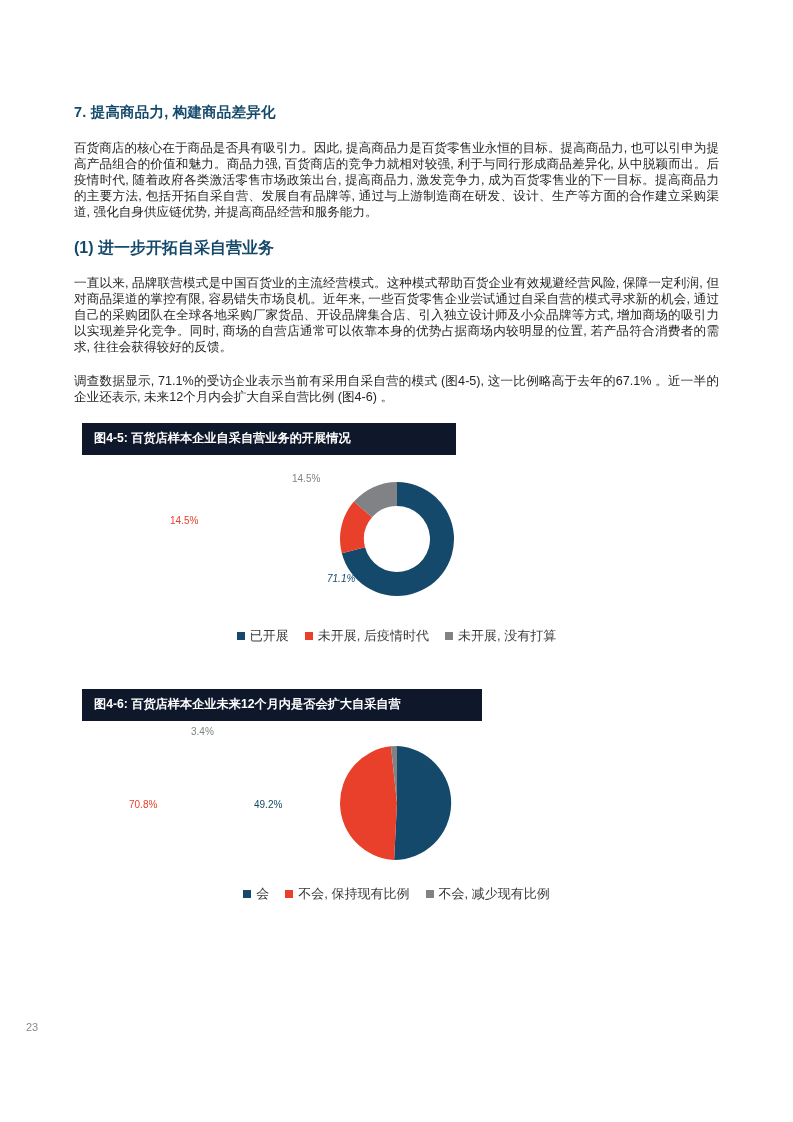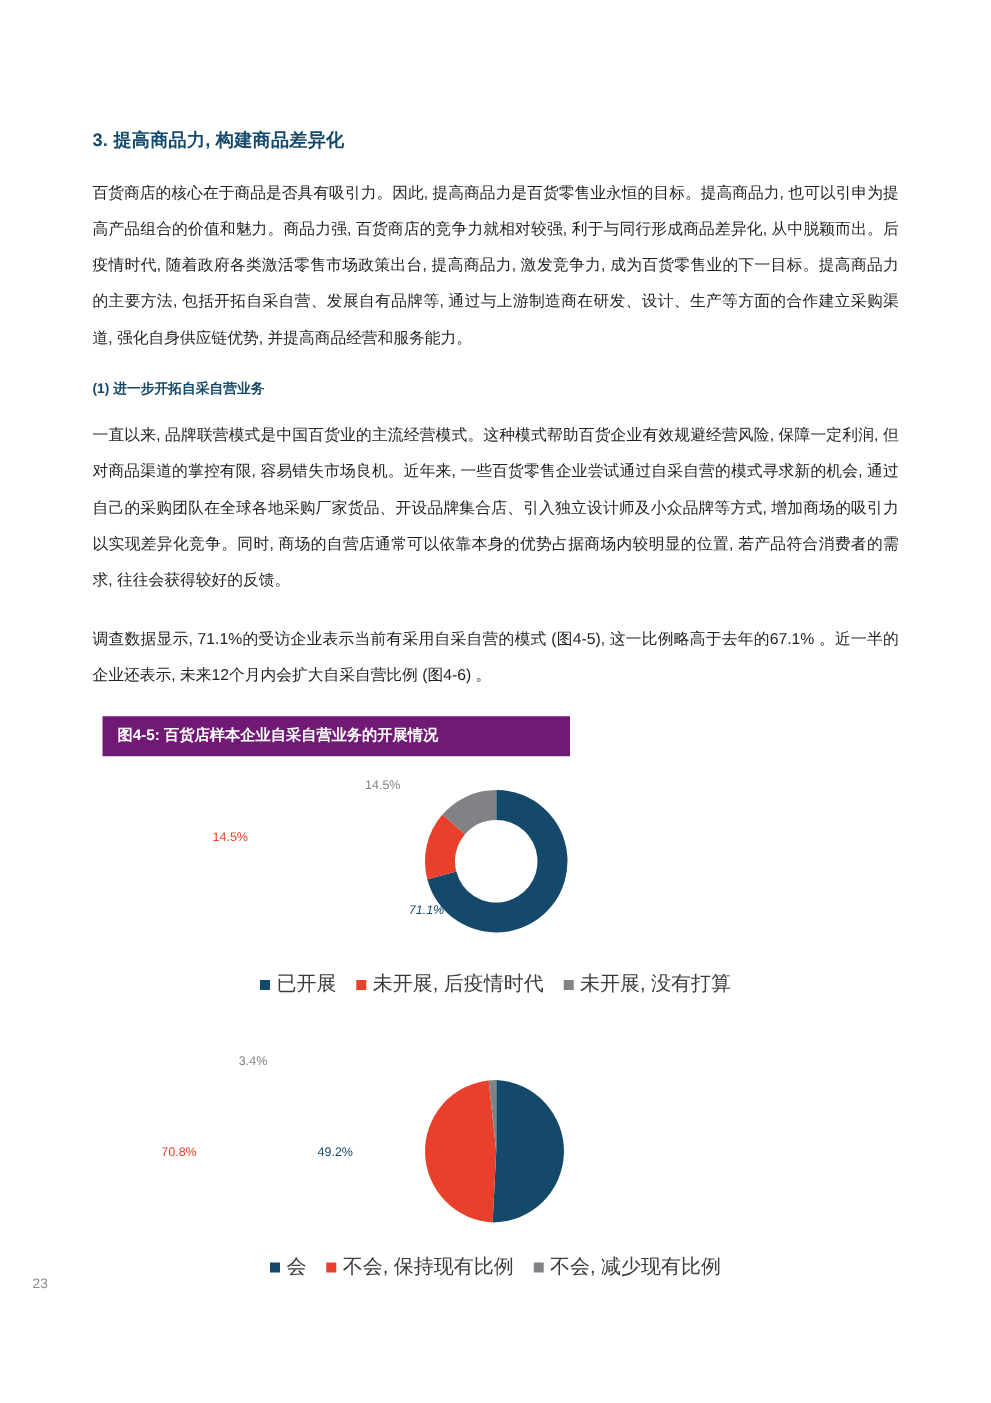--- a/index.html
+++ b/index.html
@@ -29,58 +29,58 @@
   }
   h2.section-title {
     font-size: 14.5px;
     font-weight: bold;
     color: #14496b;
     margin: 0 0 18px 0;
     letter-spacing: 0.2px;
   }
   p.body-text {
     font-size: 12.6px;
-    line-height: 29px;
+    line-height: 16px;
     margin: 0 0 18px 0;
     color: #231f20;
     text-align: justify;
   }
   h3.sub-title {
-    font-size: 11px;
+    font-size: 16px;
     font-weight: bold;
     color: #14496b;
     margin: 0 0 16px 0;
   }
 
   
   .figure {
     margin: 0 0 6px 0;
   }
   .fig-caption {
-    background: #701a75;
+    background: #0f172a;
     color: #ffffff;
     font-size: 12.2px;
     font-weight: bold;
     padding: 7px 12px 8px 12px;
     width: 374px;
     box-sizing: border-box;
     margin-left: 8px;
   }
   .fig-body {
     position: relative;
     height: 200px;
   }
   .fig-body.fig2 { height: 195px; }
 
   .legend {
     display: flex;
     justify-content: center;
     align-items: flex-end;
     gap: 16px;
-    font-size: 16px;
+    font-size: 13px;
     color: #3b3b3b;
     margin-top: 4px;
   }
   .legend .item {
     display: flex;
     align-items: center;
     gap: 5px;
     white-space: nowrap;
   }
   .legend .swatch {
@@ -120,21 +120,21 @@
     white-space: nowrap;
   }
 </style>
 </head>
 <body>
 
 <div class="page">
 
   <div class="content">
 
-    <h2 class="section-title">3. 提高商品力, 构建商品差异化</h2>
+    <h2 class="section-title">7. 提高商品力, 构建商品差异化</h2>
 
     <p class="body-text">百货商店的核心在于商品是否具有吸引力。因此, 提高商品力是百货零售业永恒的目标。提高商品力, 也可以引申为提高产品组合的价值和魅力。商品力强, 百货商店的竞争力就相对较强, 利于与同行形成商品差异化, 从中脱颖而出。后疫情时代, 随着政府各类激活零售市场政策出台, 提高商品力, 激发竞争力, 成为百货零售业的下一目标。提高商品力的主要方法, 包括开拓自采自营、发展自有品牌等, 通过与上游制造商在研发、设计、生产等方面的合作建立采购渠道, 强化自身供应链优势, 并提高商品经营和服务能力。</p>
 
     <h3 class="sub-title">(1) 进一步开拓自采自营业务</h3>
 
     <p class="body-text">一直以来, 品牌联营模式是中国百货业的主流经营模式。这种模式帮助百货企业有效规避经营风险, 保障一定利润, 但对商品渠道的掌控有限, 容易错失市场良机。近年来, 一些百货零售企业尝试通过自采自营的模式寻求新的机会, 通过自己的采购团队在全球各地采购厂家货品、开设品牌集合店、引入独立设计师及小众品牌等方式, 增加商场的吸引力以实现差异化竞争。同时, 商场的自营店通常可以依靠本身的优势占据商场内较明显的位置, 若产品符合消费者的需求, 往往会获得较好的反馈。</p>
 
     <p class="body-text">调查数据显示, 71.1%的受访企业表示当前有采用自采自营的模式 (图4-5), 这一比例略高于去年的67.1% 。近一半的企业还表示, 未来12个月内会扩大自采自营比例 (图4-6) 。</p>
 
     <div class="figure">
@@ -171,20 +171,21 @@
           </span>
           <span class="item">
             <span class="swatch" style="background:#808285"></span>
             <span>未开展, 没有打算</span>
           </span>
         </div>
       </div>
     </div>
 
     <div class="figure" style="margin-top:34px;">
+      <div class="fig-caption" style="width:400px;">图4-6: 百货店样本企业未来12个月内是否会扩大自采自营</div>
 
       <div class="fig-body fig2">
         <div class="chart-wrap" style="height:160px;">
 
           <svg class="chart-svg" width="300" height="160" viewBox="0 0 300 160">
             <g transform="translate(150,82)">
 
               <path d="M 0 0 L 0 -57 A 57 57 0 0 1 -2.87 56.93 Z" fill="#14496b"></path>
 
               <path d="M 0 0 L -2.87 56.93 A 57 57 0 0 1 -6.08 -56.67 Z" fill="#e8402a"></path>

